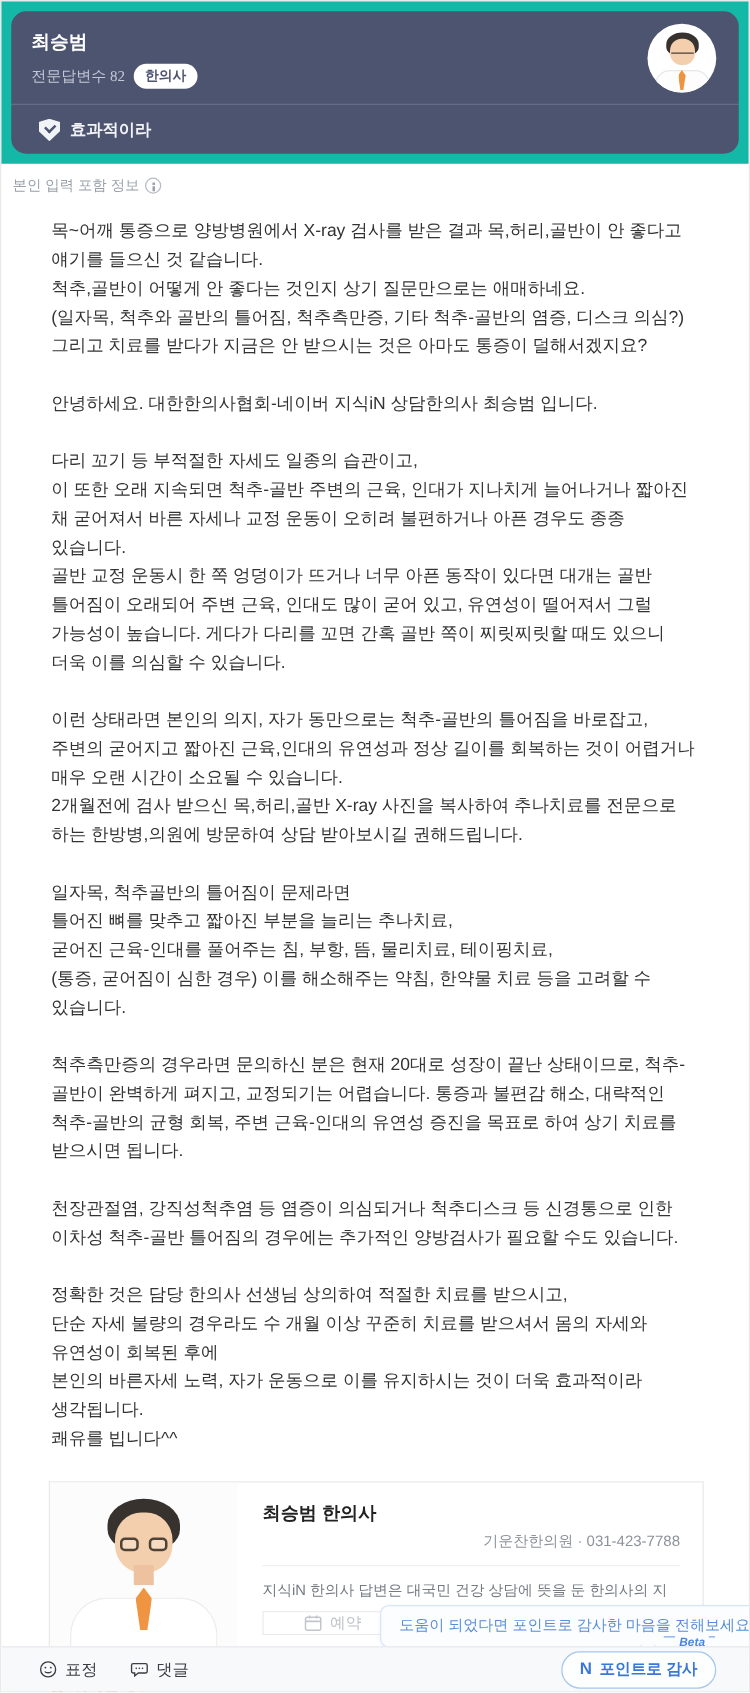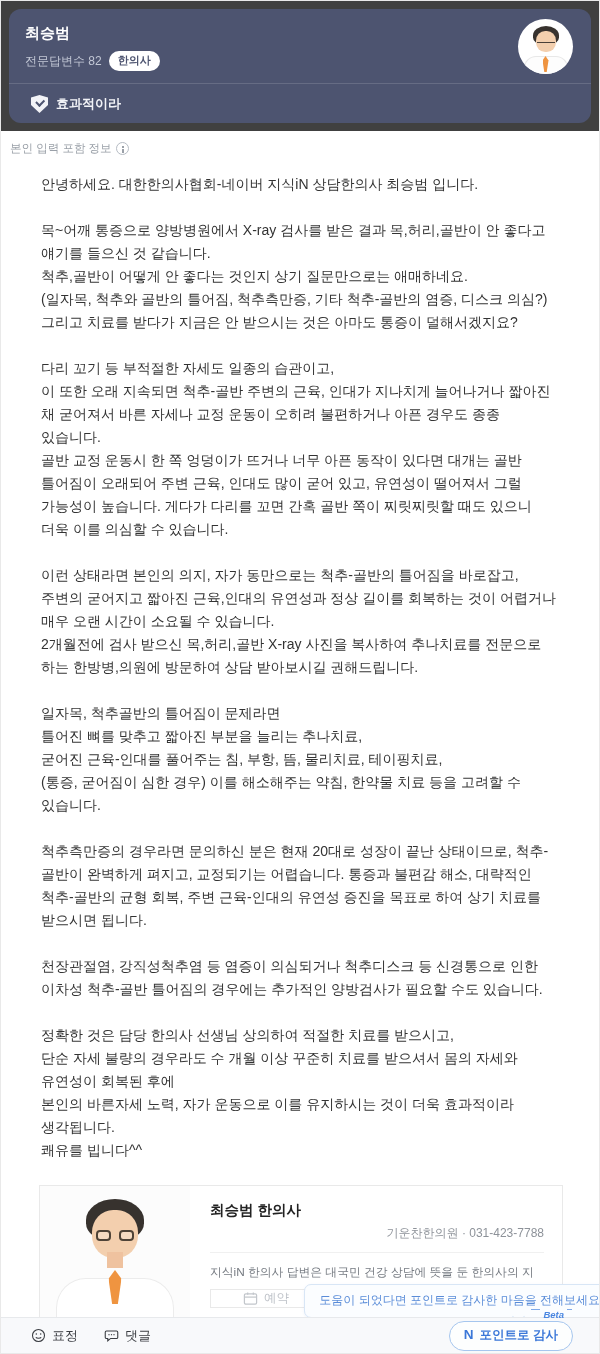--- a/index.html
+++ b/index.html
@@ -2,21 +2,21 @@
 <html lang="ko"><head>
 <meta charset="utf-8">
 <style>
   * { margin:0; padding:0; box-sizing:border-box; }
   html,body { background:#fff; }
   body { font-family:"Liberation Sans","DejaVu Sans",sans-serif; }
   .page { position:relative; width:600px; height:1354px; margin:0 auto; background:#fff;
           border:1px solid #e9e9e9; overflow:hidden; }
 
   
-  .header-wrap { background:#404040; padding:8px; }
+  .header-wrap { background:#14b8a6; padding:8px;font-family:Liberation Serif, serif; }
   .header-card { position:relative; background:#4d5470; border-radius:12px; height:114px; color:#fff; }
   .hc-top { padding:15px 18px 0 16px; }
   .hc-name { font-size:15px; font-weight:bold; letter-spacing:0; cursor:pointer; }
   .hc-meta-row { margin-top:8px; display:flex; align-items:center; gap:7px; }
   .hc-meta { font-size:12px; color:#c3c8d6; }
   .hc-badge { background:#fff; color:#4d5470; font-size:11px; font-weight:bold;
               padding:2px 9px 3px; border-radius:10px; }
   .hc-div { border-top:1px solid rgba(255,255,255,.14); margin-top:12px; }
   .hc-clinic { display:flex; align-items:center; gap:8px; padding:11px 0 0 22px; cursor:pointer; }
   .hc-clinic-label { font-size:13px; font-weight:bold; color:#f2f3f7; }
@@ -139,25 +139,25 @@
       </div>
     </div>
   </div>
 
   <div class="info-note">
     <span class="info-note-label">본인 입력 포함 정보</span>
     <span class="i-icon"></span>
   </div>
 
   <div class="answer">
-    <p>안녕하세요. 대한한의사협회-네이버 지식iN 상담한의사 최승범 입니다.</p>
     <p>목~어깨 통증으로 양방병원에서 X-ray 검사를 받은 결과 목,허리,골반이 안 좋다고 얘기를 들으신 것 같습니다.
 척추,골반이 어떻게 안 좋다는 것인지 상기 질문만으로는 애매하네요.
 (일자목, 척추와 골반의 틀어짐, 척추측만증, 기타 척추-골반의 염증, 디스크 의심?)
 그리고 치료를 받다가 지금은 안 받으시는 것은 아마도 통증이 덜해서겠지요?</p>
+    <p>안녕하세요. 대한한의사협회-네이버 지식iN 상담한의사 최승범 입니다.</p>
     <p>다리 꼬기 등 부적절한 자세도 일종의 습관이고,
 이 또한 오래 지속되면 척추-골반 주변의 근육, 인대가 지나치게 늘어나거나 짧아진 채 굳어져서 바른 자세나 교정 운동이 오히려 불편하거나 아픈 경우도 종종 있습니다.
 골반 교정 운동시 한 쪽 엉덩이가 뜨거나 너무 아픈 동작이 있다면 대개는 골반 틀어짐이 오래되어 주변 근육, 인대도 많이 굳어 있고, 유연성이 떨어져서 그럴 가능성이 높습니다. 게다가 다리를 꼬면 간혹 골반 쪽이 찌릿찌릿할 때도 있으니 더욱 이를 의심할 수 있습니다.</p>
     <p>이런 상태라면 본인의 의지, 자가 동만으로는 척추-골반의 틀어짐을 바로잡고, 주변의 굳어지고 짧아진 근육,인대의 유연성과 정상 길이를 회복하는 것이 어렵거나 매우 오랜 시간이 소요될 수 있습니다.
 2개월전에 검사 받으신 목,허리,골반 X-ray 사진을 복사하여 추나치료를 전문으로 하는 한방병,의원에 방문하여 상담 받아보시길 권해드립니다.</p>
     <p>일자목, 척추골반의 틀어짐이 문제라면
 틀어진 뼈를 맞추고 짧아진 부분을 늘리는 추나치료,
 굳어진 근육-인대를 풀어주는 침, 부항, 뜸, 물리치료, 테이핑치료,
 (통증, 굳어짐이 심한 경우) 이를 해소해주는 약침, 한약물 치료 등을 고려할 수 있습니다.</p>
     <p>척추측만증의 경우라면 문의하신 분은 현재 20대로 성장이 끝난 상태이므로, 척추-골반이 완벽하게 펴지고, 교정되기는 어렵습니다. 통증과 불편감 해소, 대략적인 척추-골반의 균형 회복, 주변 근육-인대의 유연성 증진을 목표로 하여 상기 치료를 받으시면 됩니다.</p>

